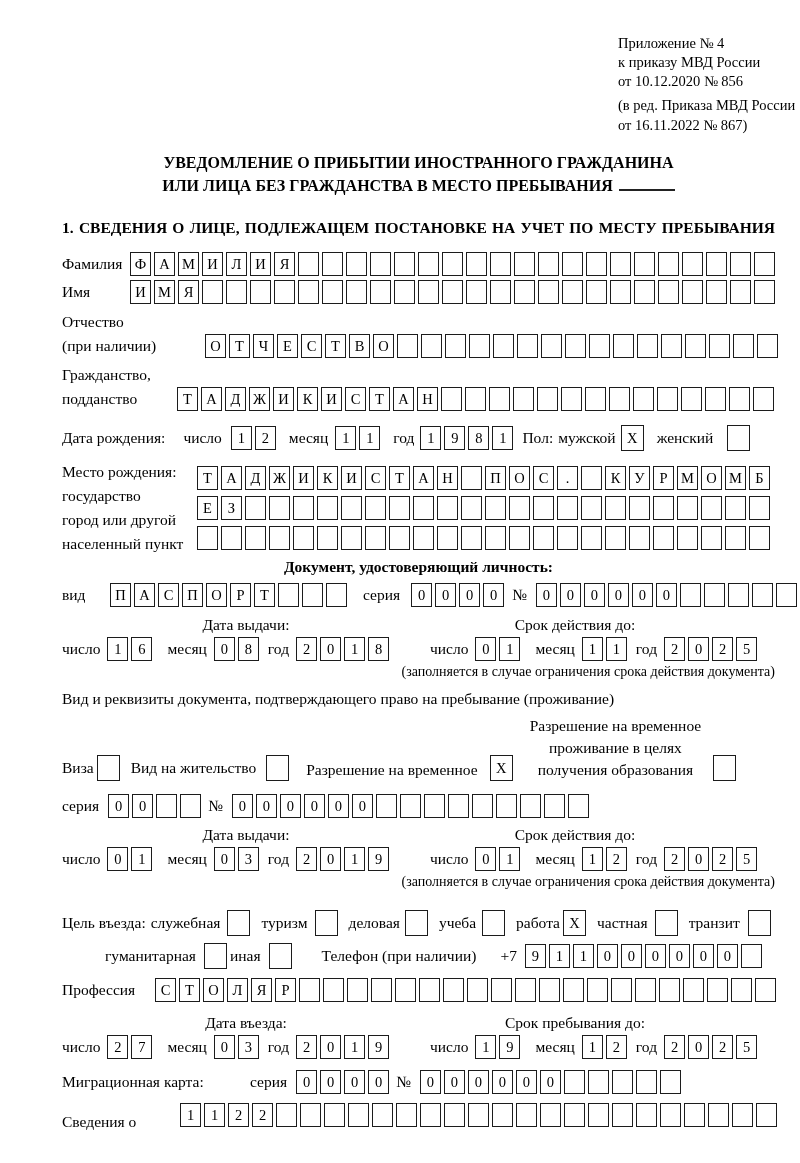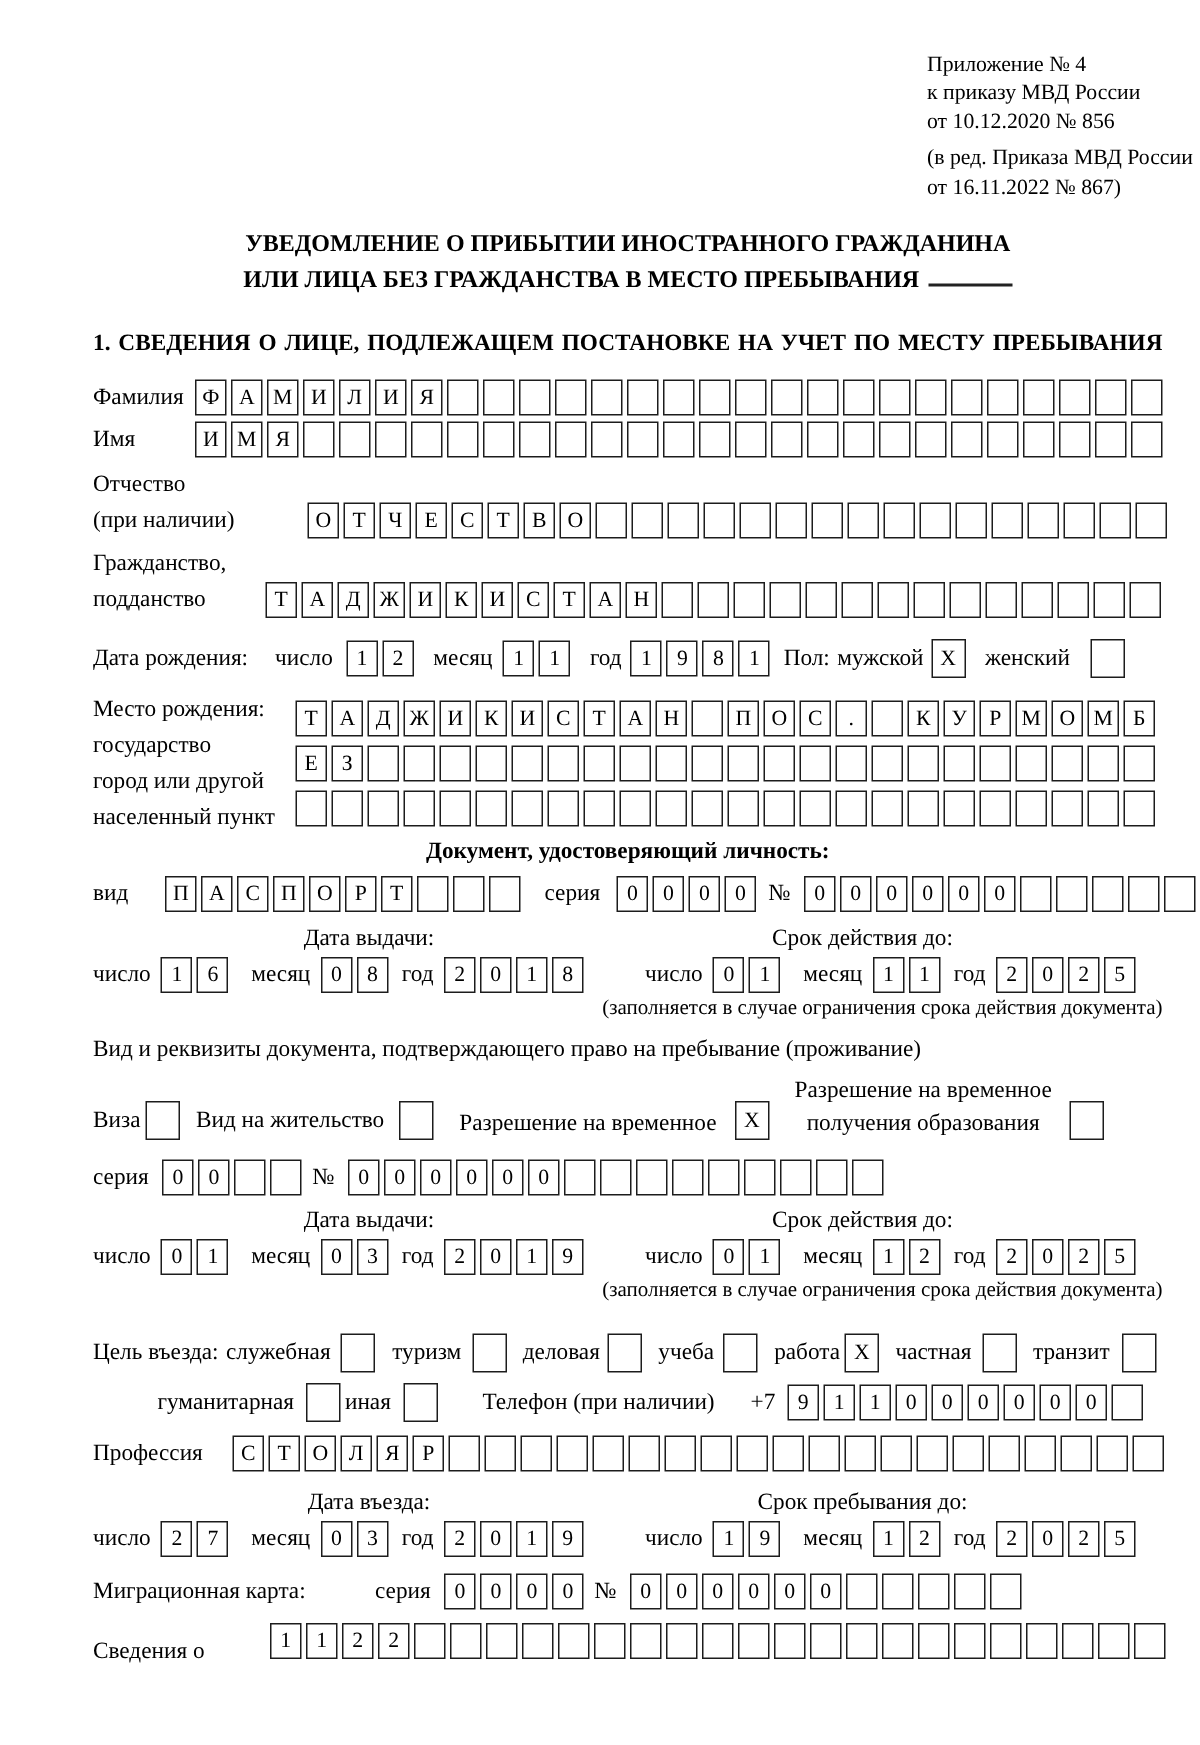--- a/index.html
+++ b/index.html
@@ -415,20 +415,21 @@
       <span class="optlbl">
         <div>Разрешение на временное</div>
       </span>
       <span class="cells cb" style="margin-left:12px">
           <span class="cell">X</span>
         </span>
     </span>
     <span class="frow top" style="margin-left:14px">
       <span class="optlbl">
         <div>Разрешение на временное</div>
+        <div>проживание в целях</div>
         <div>получения образования</div>
       </span>
       <span class="cells cb" style="margin-left:12px">
           <span class="cell"></span>
         </span>
     </span>
   </div>
 
   <div class="frow" style="margin-top:13px">
     <span class="lbl" style="margin-right:9px">серия</span>

